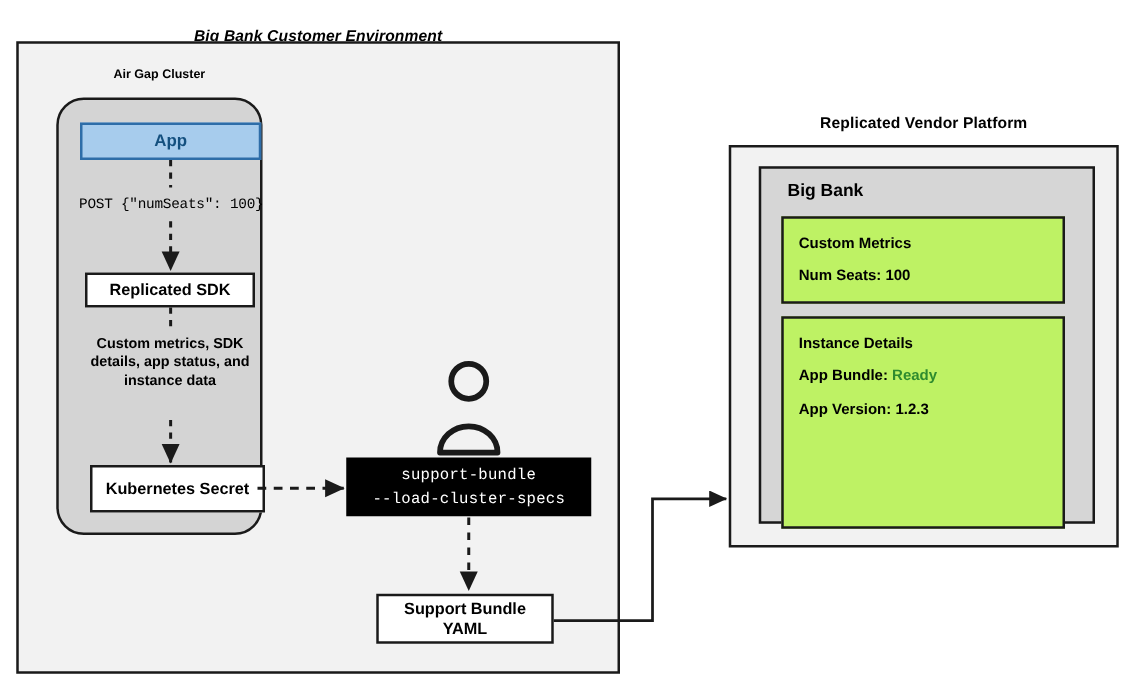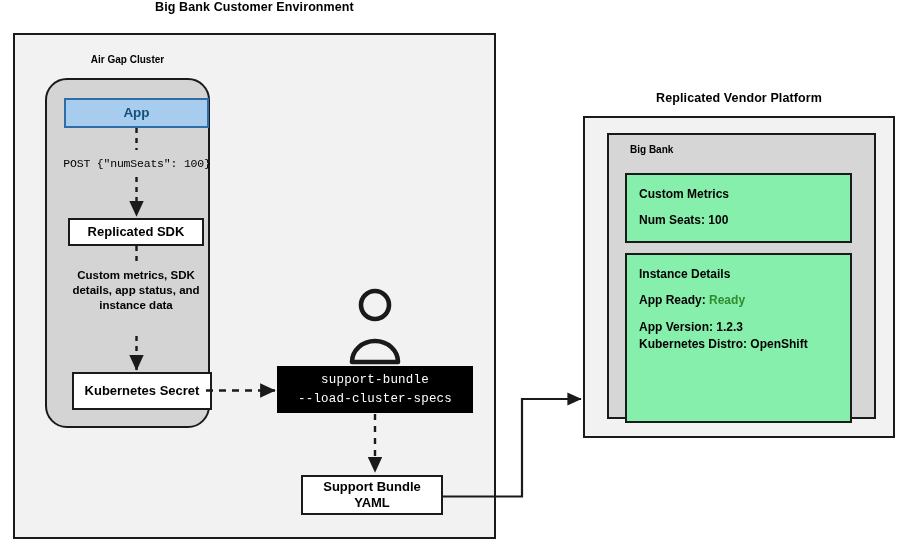--- a/index.html
+++ b/index.html
@@ -85,21 +85,21 @@
     border: none;
     color: #ffffff;
     font-family: "Liberation Mono", "DejaVu Sans Mono", monospace;
     font-size: 12.5px;
     font-weight: normal;
     line-height: 1.45;
     letter-spacing: 0.2px;
     flex-direction: column;
   }
   .panel {
-    background: #86efac;
+    background: #bef264;
     border: 2px solid #1a1a1a;
     padding: 11px 12px 10px 12px;
     font-size: 12px;
     font-weight: bold;
     color: #000000;
     line-height: 1.45;
   }
   .panel .spacer { height: 9px; }
   .status-ready { color: #2e8b2e; }
 
@@ -126,21 +126,21 @@
     width: 913px;
     height: 550px;
     pointer-events: none;
   }
 </style>
 </head>
 <body>
 
 <div class="canvas">
 
-  <div class="abs diagram-title" style="left:13px; top:0; width:483px;">Big Bank Customer Environment</div>
+  <div class="abs diagram-title" style="left:13px; top:22px; width:483px;font-style:italic;">Big Bank Customer Environment</div>
 
   <div class="abs env-box" style="left:13px; top:33px; width:483px; height:506px;"></div>
 
   <div class="abs group-label" style="left:45px; top:54px; width:165px;">Air Gap Cluster</div>
 
   <div class="abs cluster-box" style="left:45px; top:78px; width:165px; height:350px;"></div>
 
   <div class="abs node node-app" style="left:64px; top:98px; width:145px; height:30px;">
     <span>App</span>
   </div>
@@ -166,38 +166,37 @@
 
   <div class="abs node" style="left:301px; top:475px; width:142px; height:40px; flex-direction:column;">
     <span>Support Bundle</span>
     <span>YAML</span>
   </div>
 
   <div class="abs vendor-box" style="left:583px; top:116px; width:312px; height:322px;"></div>
 
   <div class="abs tenant-box" style="left:607px; top:133px; width:269px; height:286px;"></div>
 
-  <div class="abs" style="left:618px; top:144px; width:200px; font-size:10px; font-weight:bold; color:#000;padding-left:12px;">Big Bank</div>
+  <div class="abs" style="left:618px; top:144px; width:200px; font-size:14px; font-weight:bold; color:#000;padding-left:12px;">Big Bank</div>
 
   <div class="abs panel" style="left:625px; top:173px; width:227px; height:70px;">
     <div>Custom Metrics</div>
     <div class="spacer"></div>
     <div>Num Seats: 100</div>
   </div>
 
   <div class="abs panel" style="left:625px; top:253px; width:227px; height:170px;">
     <div>Instance Details</div>
     <div class="spacer"></div>
     <div>
-      <span>App Ready:</span>
+      <span>App Bundle:</span>
       <span class="status-ready">Ready</span>
     </div>
     <div class="spacer"></div>
     <div>App Version: 1.2.3</div>
-    <div>Kubernetes Distro: OpenShift</div>
   </div>
 
   <svg class="overlay" viewBox="0 0 913 550" xmlns="http://www.w3.org/2000/svg">
     <defs>
       <marker id="arrowFilled" markerWidth="9" markerHeight="9" refX="6.2" refY="3" orient="auto" markerUnits="strokeWidth">
         <path d="M0,0 L0,6 L6.5,3 z" fill="#1a1a1a"></path>
       </marker>
       <marker id="arrowFilledSolid" markerWidth="9" markerHeight="9" refX="6.2" refY="3" orient="auto" markerUnits="strokeWidth">
         <path d="M0,0 L0,6 L6.5,3 z" fill="#1a1a1a"></path>
       </marker>

